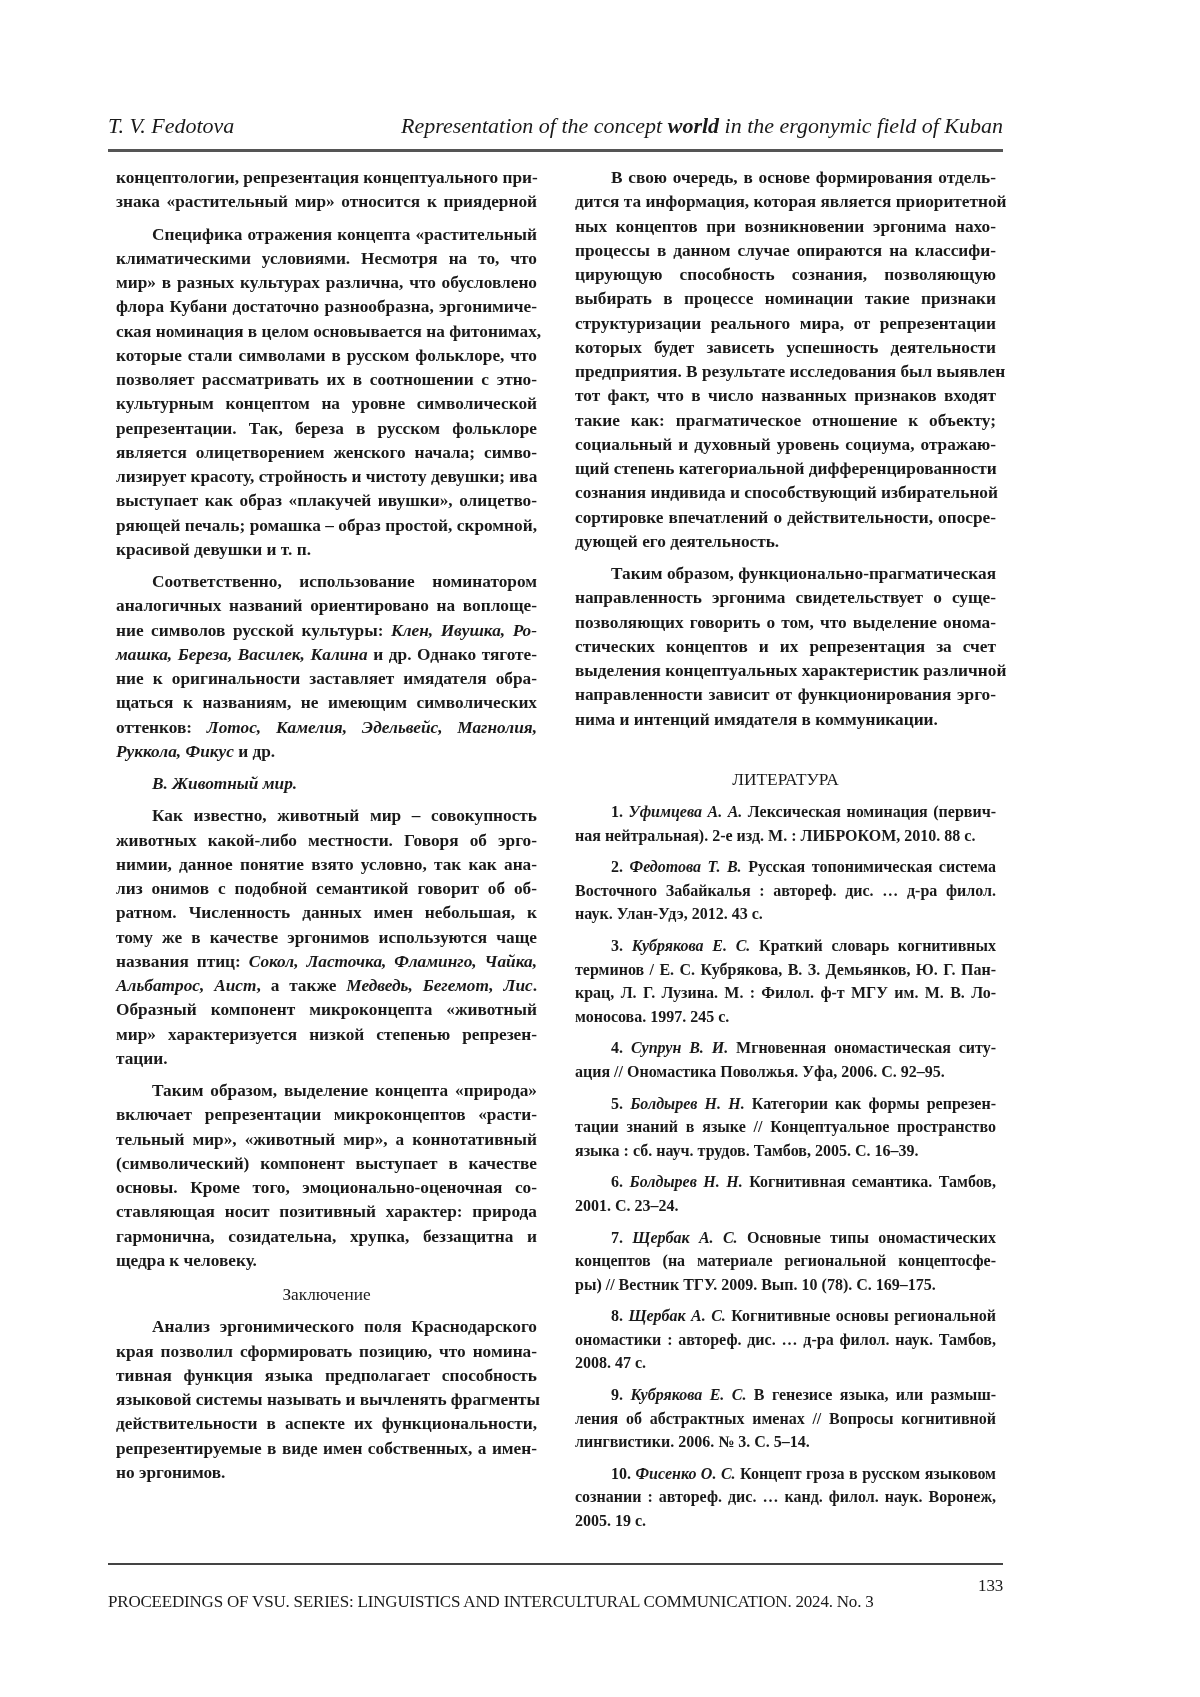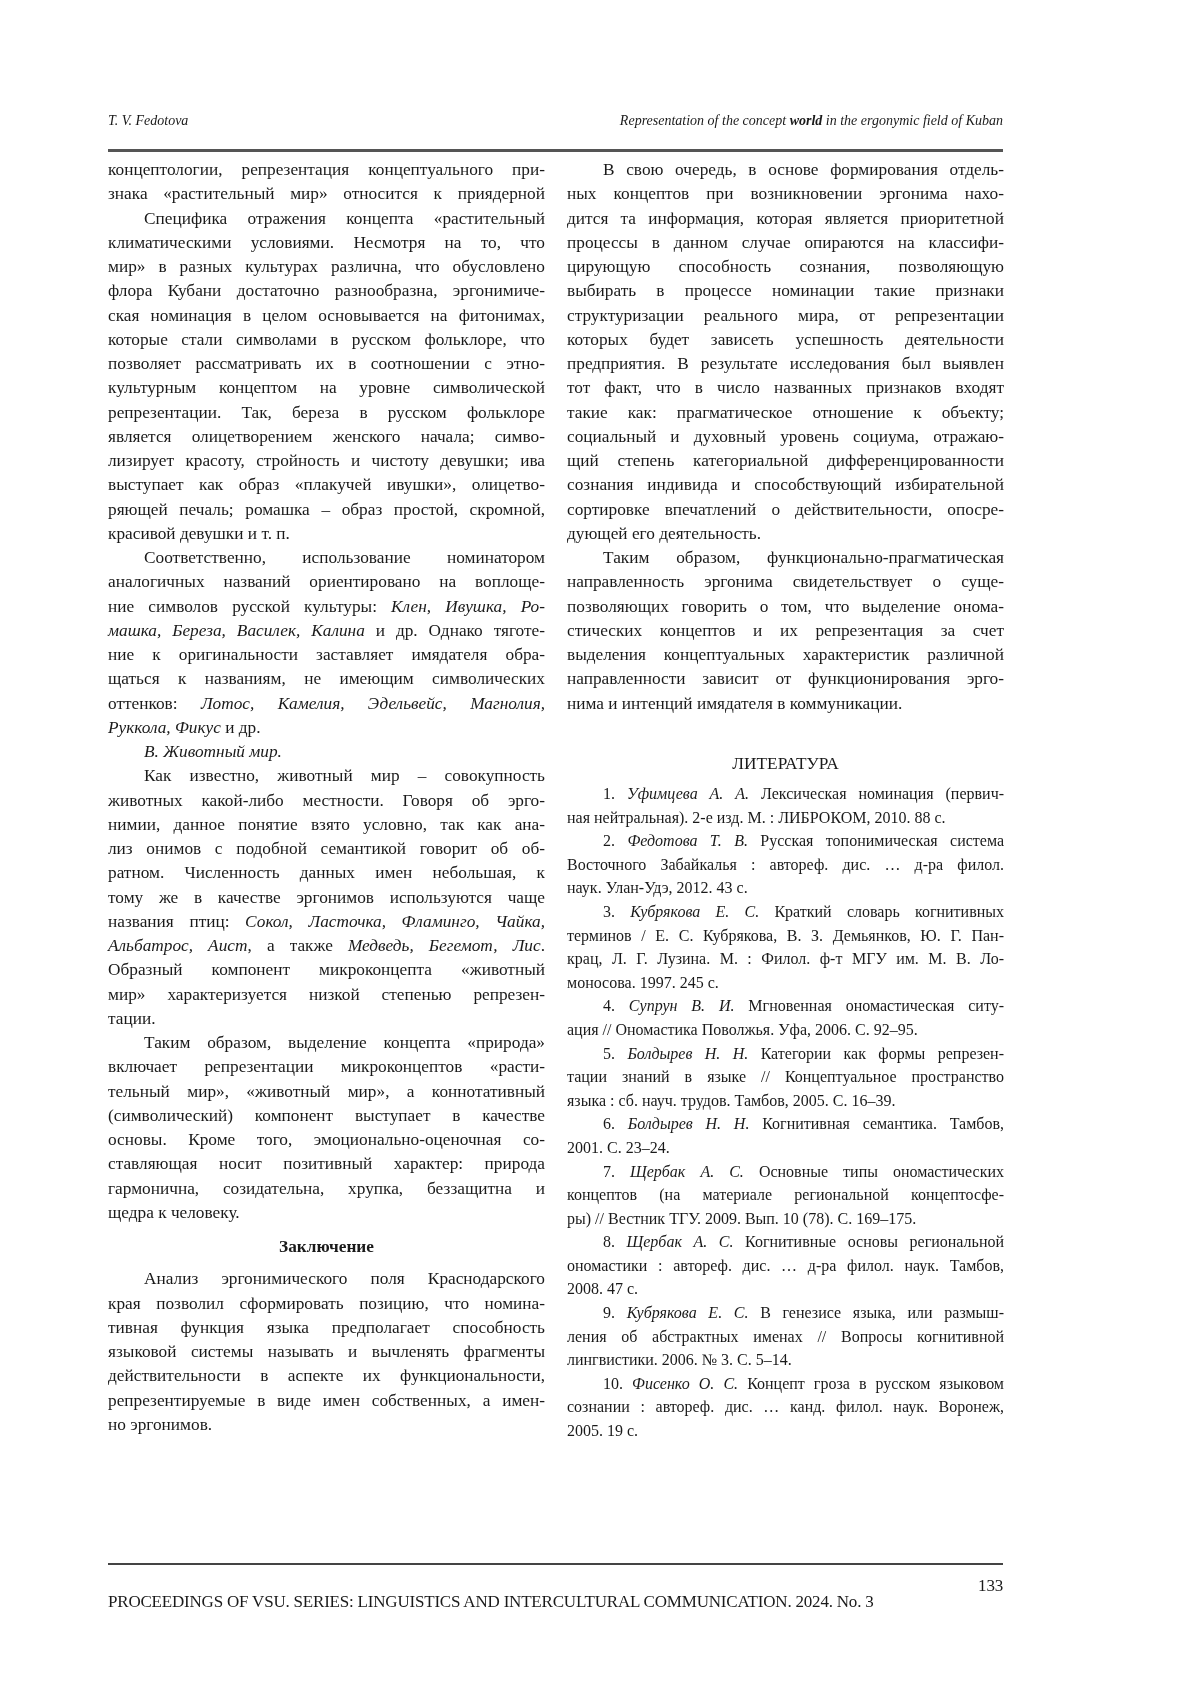--- a/index.html
+++ b/index.html
@@ -1,32 +1,32 @@
 <!DOCTYPE html>
 <html><head>
 <meta charset="utf-8">
 <style>
   html, body { margin:0; padding:0; background:#ffffff; }
   body { width:1200px; height:1697px; position:relative; overflow:hidden;
          font-family:"Liberation Serif", "DejaVu Serif", serif; color:#1a1a1a; }
   .running-head { position:absolute; left:108px; top:113px; width:895px; height:26px;
-                  font-style:italic; font-size:14px; }
+                  font-style:italic; font-size:22px; }
   .running-head .author { position:absolute; left:0; top:0; }
   .running-head .title { position:absolute; right:0; top:0; }
   .running-head .title b { font-weight:bold; }
   .head-rule { position:absolute; left:108px; top:149px; width:895px; height:3px; background:#555; }
   .col { position:absolute; top:158px; width:437px; font-size:17.3px; line-height:24.25px;
          text-align:justify; }
   .col-left { left:108px; }
   .col-right { left:567px; }
-  .col p { margin:0; }
+  .col p { margin:8px;font-weight:bold; }
   .line { display:block; white-space:nowrap; text-align:justify; text-align-last:justify; height:24.25px; }
   .line.last { text-align-last:left; }
   .indent { padding-left:36px; }
-  .section-heading { text-align:center; font-weight:bold; height:24.25px; margin-top:10px; margin-bottom:8px; }
+  .section-heading { text-align:center; font-weight:normal; height:24.25px; margin-top:10px; margin-bottom:8px; }
   .refs-heading { text-align:center; height:24.25px; margin-top:36px; margin-bottom:6px; }
   .ref { font-size:16px; line-height:23.6px; }
   .ref .line { height:23.6px; }
   i { font-style:italic; }
   .foot-rule { position:absolute; left:108px; top:1563px; width:895px; height:2px; background:#444; }
   .footer { position:absolute; left:108px; top:1576px; width:895px; font-size:17px; letter-spacing:-0.2px; }
   .footer .journal { position:absolute; left:0; top:16px;text-align:right; }
   .footer .page-no { position:absolute; right:0; top:0; }
 </style>
 </head>
@@ -103,22 +103,22 @@
     <span class="line">языковой системы называть и вычленять фрагменты</span>
     <span class="line">действительности в аспекте их функциональности,</span>
     <span class="line">репрезентируемые в виде имен собственных, а имен-</span>
     <span class="line last">но эргонимов.</span>
   </p>
 </div>
 
 <div class="col col-right">
   <p>
     <span class="line indent">В свою очередь, в основе формирования отдель-</span>
+    <span class="line">дится та информация, которая является приоритетной</span>
     <span class="line">ных концептов при возникновении эргонима нахо-</span>
-    <span class="line">дится та информация, которая является приоритетной</span>
     <span class="line">процессы в данном случае опираются на классифи-</span>
     <span class="line">цирующую способность сознания, позволяющую</span>
     <span class="line">выбирать в процессе номинации такие признаки</span>
     <span class="line">структуризации реального мира, от репрезентации</span>
     <span class="line">которых будет зависеть успешность деятельности</span>
     <span class="line">предприятия. В результате исследования был выявлен</span>
     <span class="line">тот факт, что в число названных признаков входят</span>
     <span class="line">такие как: прагматическое отношение к объекту;</span>
     <span class="line">социальный и духовный уровень социума, отражаю-</span>
     <span class="line">щий  степень категориальной дифференцированности</span>

